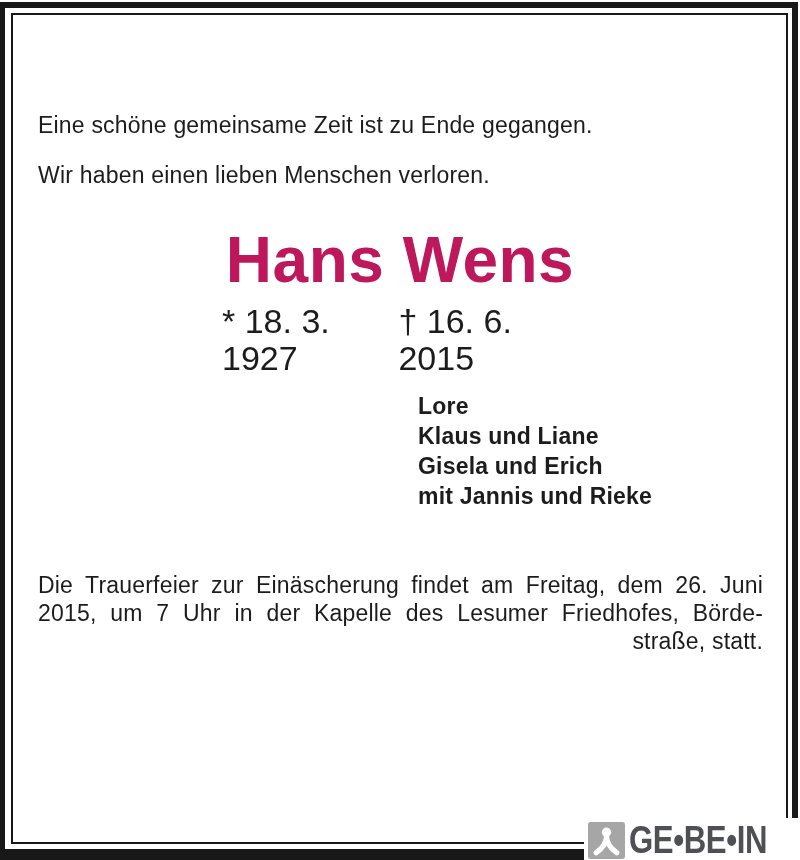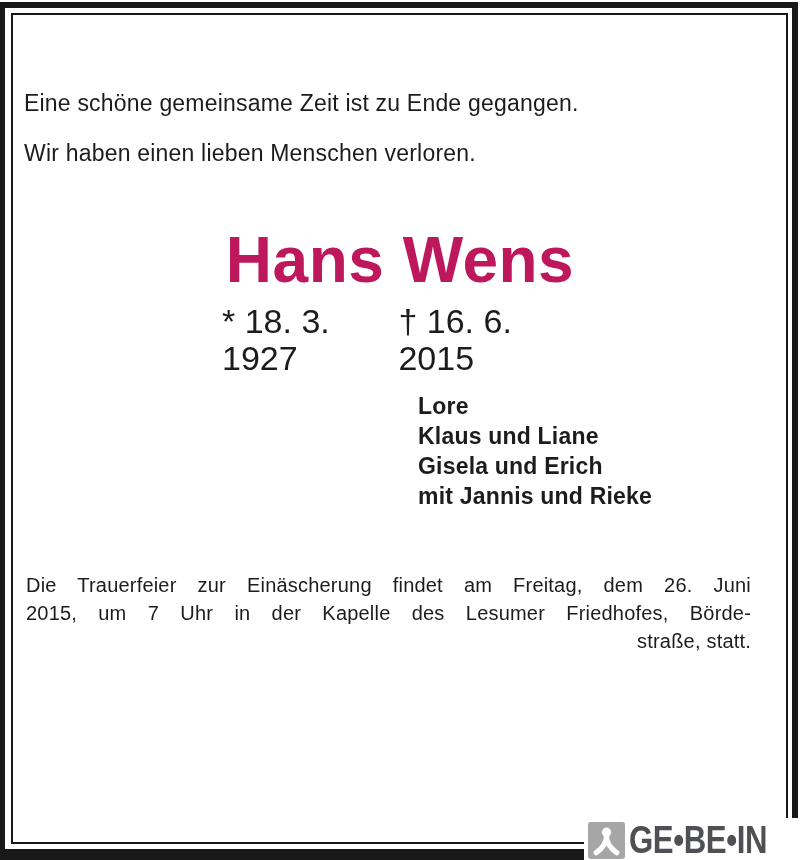--- a/index.html
+++ b/index.html
@@ -23,23 +23,24 @@
     border-bottom-width: 11px;
     pointer-events: none;
   }
   
   .inner-frame {
     position: absolute; top: 13px; left: 11px; right: 12px; bottom: 16px;
     border: 2px solid #181818;
     pointer-events: none;
   }
   .intro-line {
-    position: absolute; left: 24px;
+    position: absolute; left: 38px;
     font-size: 23px; line-height: 1.15;
     letter-spacing: 0.2px;
+    margin-top: 22px;
   }
   .intro-1 { top: 90px; }
   .intro-2 { top: 140px; }
   .deceased-name {
     position: absolute; top: 228px; left: 0; right: 0;
     text-align: center;
     font-size: 64px; font-weight: bold; line-height: 1;
     letter-spacing: 0.5px;
     color: #be185d;
   }
@@ -47,22 +48,22 @@
     position: absolute; top: 303px; left: 222px; width: 358px;
     display: flex; justify-content: space-between;
     font-size: 34px; line-height: 1.1;
   }
   .mourners {
     position: absolute; top: 391px; left: 418px;
     font-size: 23px; font-weight: bold; line-height: 30px;
     letter-spacing: 0.2px;
   }
   .paragraph {
-    position: absolute; left: 26px; width: 725px;
-    font-size: 20px; line-height: 28px;
+    position: absolute; left: 38px; width: 725px;
+    font-size: 23px; line-height: 28px;
     letter-spacing: 0.2px;
   }
   .para-service { top: 571px; }
   .para-urn { top: 700px; }
   .pline { text-align: right; }
   .pline.just { text-align: justify; text-align-last: justify; }
   
   .logo {
     position: absolute; left: 584px; bottom: 0; height: 42px;
     background: #fff;

